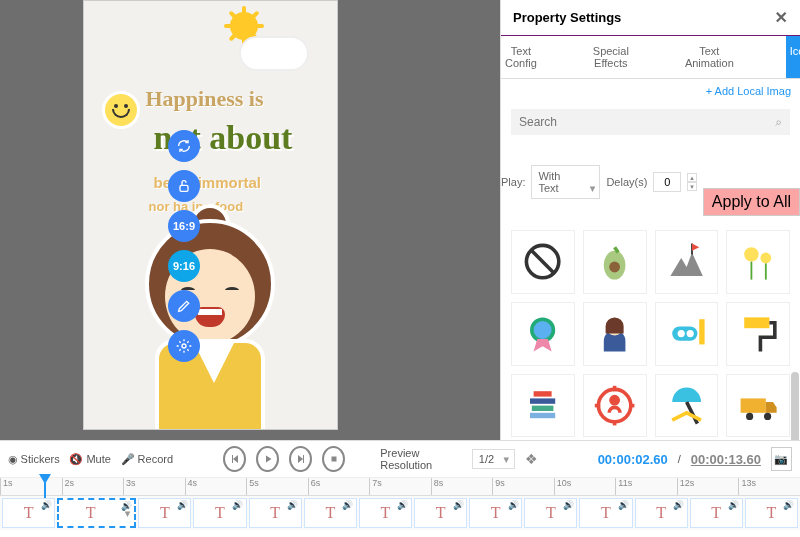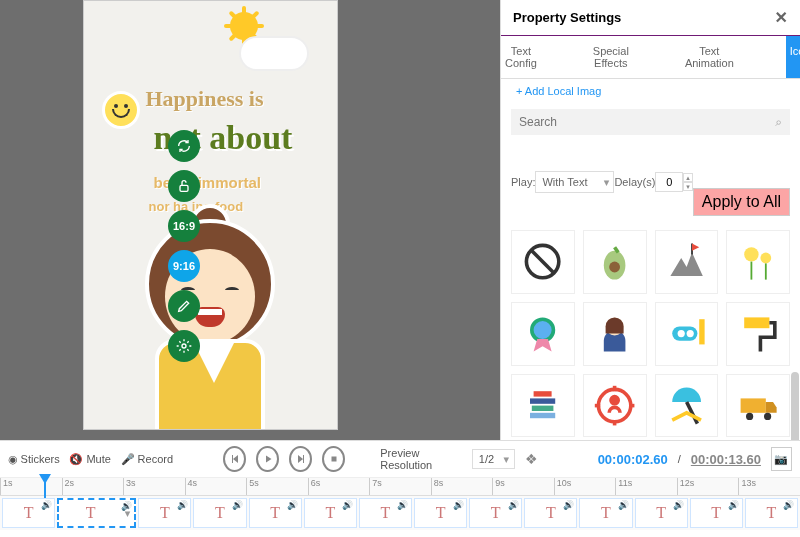--- a/index.html
+++ b/index.html
@@ -23,34 +23,34 @@
 .hair { position: absolute; width: 130px; height: 130px; background: #7b4a2f; border-radius: 50%; top: 0; left: 25px; border: 4px solid #fff; }
 .bun { position: absolute; width: 40px; height: 40px; background: #7b4a2f; border-radius: 50%; top: -15px; left: 70px; border: 4px solid #fff; }
 .face { position: absolute; width: 90px; height: 95px; background: #fce3c5; border-radius: 50%; top: 30px; left: 45px; }
 .eye { position: absolute; width: 14px; height: 6px; border-top: 3px solid #333; border-radius: 50% 50% 0 0; top: 38px; }
 .eye.l { left: 16px; } .eye.r { right: 16px; }
 .mouth { position: absolute; width: 30px; height: 20px; background: #c0392b; border-radius: 8px 8px 15px 15px; top: 58px; left: 30px; }
 .tooth { position: absolute; width: 24px; height: 6px; background: #fff; top: 2px; left: 3px; }
 .body { position: absolute; width: 110px; height: 100px; background: #f2c744; top: 120px; left: 35px; border: 4px solid #fff; border-radius: 20px 20px 0 0; }
 .shirt { position: absolute; width: 40px; height: 40px; background: #fff; top: 0; left: 35px; clip-path: polygon(0 0,100% 0,50% 100%); }
 .side-controls { position: absolute; right: 300px; top: 130px; display: flex; flex-direction: column; gap: 8px; z-index: 5; }
-.side-btn { width: 32px; height: 32px; border-radius: 50%; background: #15803d; color: #fff; display: flex; align-items: center; justify-content: center; font-size: 11px; cursor: pointer; font-weight: bold; }
+.side-btn { width: 32px; height: 32px; border-radius: 50%; background: #3b82f6; color: #fff; display: flex; align-items: center; justify-content: center; font-size: 11px; cursor: pointer; font-weight: bold; }
 .side-btn.active { background: #0ea5e9; }
 .side-btn svg { width: 16px; height: 16px; stroke: #fff; fill: none; stroke-width: 2; }
 .panel { width: 300px; background: #fff; border-left: 1px solid #ddd; display: flex; flex-direction: column; }
 .panel-header { display: flex; justify-content: space-between; align-items: center; padding: 8px 12px; font-size: 13px; font-weight: bold; border-bottom: 1px solid #701a75; }
 .close { cursor: pointer; font-size: 16px; color: #666; }
 .tabs { display: flex; border-bottom: 1px solid #ddd; gap: 48px; }
 .tab { flex: 1; padding: 9px 4px; font-size: 11px; text-align: center; cursor: pointer; color: #666; }
 .tab.active { background: #2296f3; color: #fff; }
-.add-local { padding: 6px 15px; font-size: 11px; color: #2296f3; cursor: pointer; }
+.add-local { text-align: right; padding: 6px 9px; font-size: 11px; color: #2296f3; cursor: pointer; }
 .search-wrap { padding: 6px 10px; position: relative; }
 .search { width: 100%; padding: 6px 8px; border: none; background: #f2f2f2; font-size: 12px; color: #888; }
 .search-ic { position: absolute; right: 18px; top: 12px; color: #aaa; font-size: 12px; }
-.play-row { display: flex; align-items: center; padding: 6px 10px; font-size: 11px; color: #666; }
+.play-row { display: flex; align-items: center; gap: 6px; padding: 6px 0; font-size: 11px; color: #666; }
 .sel { border: 1px solid #ddd; padding: 4px 18px 4px 6px; font-size: 11px; background: #fff; position: relative; }
 .sel::after { content: '▾'; position: absolute; right: 4px; color: #999; }
 .num { width: 28px; border: 1px solid #ddd; padding: 3px; font-size: 11px; text-align: center; }
 .stepper { display: flex; flex-direction: column; }
 .stepper span { font-size: 7px; color: #888; border: 1px solid #ddd; padding: 0 2px; line-height: 7px; cursor: pointer; }
 .apply { border: 1px solid #ccc; padding: 4px 8px; font-size: 16px; background: #fca5a5; cursor: pointer; margin-top: 41px; }
 .icons-grid { flex: 1; overflow-y: auto; padding: 8px 10px; display: grid; grid-template-columns: repeat(4, 1fr); gap: 8px; }
 .icon-tile { aspect-ratio: 1; border: 1px solid #eee; display: flex; align-items: center; justify-content: center; cursor: pointer; background: #fff; }
 .icon-tile svg { width: 70%; height: 70%; }
 .scrollbar { position: absolute; right: 1px; top: 150px; width: 8px; height: 100px; background: #ccc; border-radius: 4px; }

